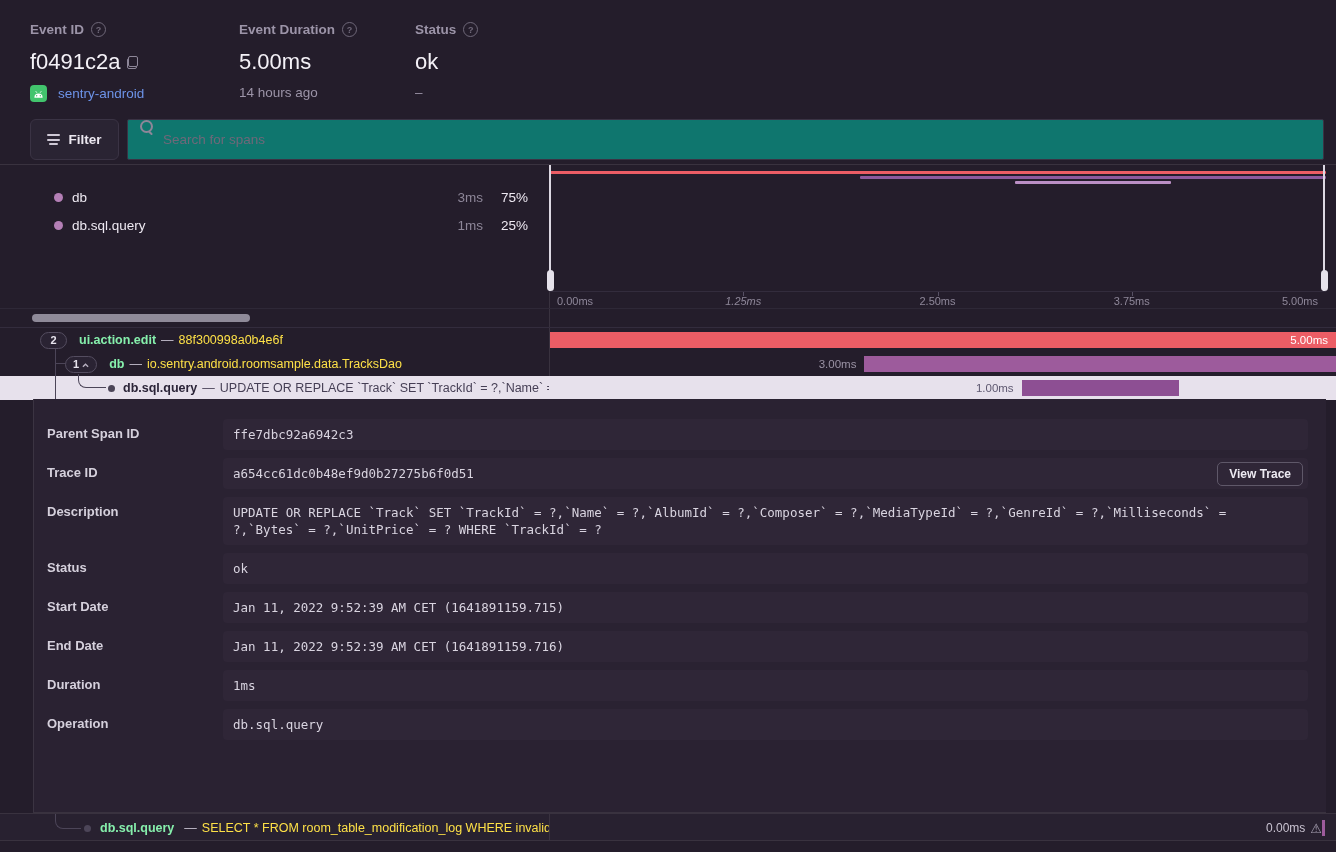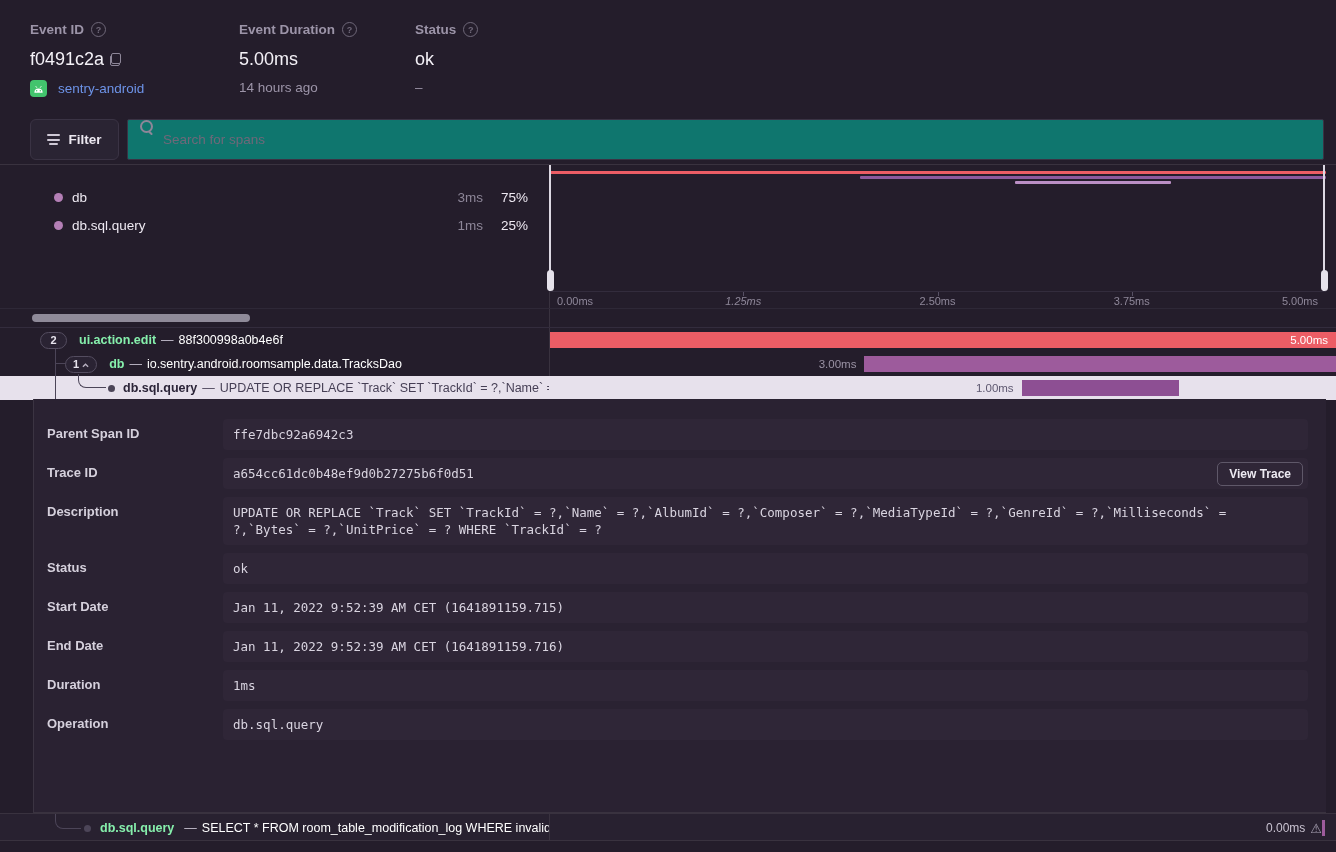--- a/index.html
+++ b/index.html
@@ -6,21 +6,21 @@
   html,body { width:1336px; height:852px; background:#241d2b; overflow:hidden;
     font-family:"Liberation Sans", sans-serif; color:#f0edf3; }
   .mono { font-family:"DejaVu Sans Mono", monospace; }
   #app { position:relative; width:1336px; height:852px; }
 
   
   .hdr-col { position:absolute; top:22px; }
   .hdr-label { display:flex; align-items:center; gap:7px; font-size:13.5px; font-weight:bold; color:#9c94a8; }
   .help { width:15px; height:15px; border:1.5px solid #6f6879; border-radius:50%; color:#6f6879;
     font-size:9px; font-weight:bold; display:inline-flex; align-items:center; justify-content:center; }
-  .hdr-value { margin-top:12px; font-size:18px; color:#f4f1f7; display:flex; align-items:center; gap:6px; }
+  .hdr-value { margin-top:12px; font-size:22px; color:#f4f1f7; display:flex; align-items:center; gap:6px; }
   .hdr-sub { margin-top:10px; font-size:13.5px; color:#9c94a8; display:flex; align-items:center; gap:11px; }
   .copy-icon { position:relative; width:11px; height:13px; display:inline-block; }
   .copy-icon::before { content:""; position:absolute; left:0; bottom:0; width:8px; height:9px;
     border:1.5px solid #8d8698; border-radius:2px; }
   .copy-icon::after { content:""; position:absolute; right:0; top:0; width:8px; height:9px;
     border:1.5px solid #8d8698; border-radius:2px; background:#241d2b; }
   .android-badge { width:17px; height:17px; border-radius:4px; background:#42c46d;
     display:inline-flex; align-items:center; justify-content:center; }
   .proj-link { color:#6d93e8; font-size:13.5px; }
 
@@ -73,21 +73,21 @@
   
   .rows { position:absolute; left:0; top:162px; width:1336px; border-top:1px solid #332c3d; }
   .span-row { position:relative; height:24px; width:1336px; }
   .span-row .left { position:absolute; left:0; top:0; width:549px; height:24px; display:flex; align-items:center;
     white-space:nowrap; overflow:hidden; font-size:12.5px; }
   .span-row .right { position:absolute; left:550px; top:0; width:786px; height:24px; }
   .span-row.selected { background:#e7e1ec; }
   .span-row.selected .left { color:#2b2438; }
   .op { font-weight:bold; color:#86efac; margin-right:5px; }
   .sep { color:#c9c3d2; margin-right:5px; }
-  .desc { color:#ffffff; }
+  .desc { color:#fde047; }
   .selected .op { color:#2b2438; } .selected .sep,.selected .desc { color:#463f55; }
   .badge { height:17px; min-width:27px; padding:0 7px; border:1px solid #544d60; border-radius:9px;
     background:#2a2333; color:#e8e4ee; font-size:11px; font-weight:bold;
     display:inline-flex; align-items:center; justify-content:center; gap:3px; }
   .chev { display:inline-block; width:7px; height:7px; position:relative; top:1px; }
   .bar { position:absolute; top:4px; height:16px; }
   .bar-label { position:absolute; top:0; height:24px; line-height:24px; font-size:11.5px; color:#9b93a5; }
   .bar-label.inside { color:#ffffff; }
   .selected .bar-label { color:#5e5870; }
   .connector { position:absolute; border-color:#4c4558; }

